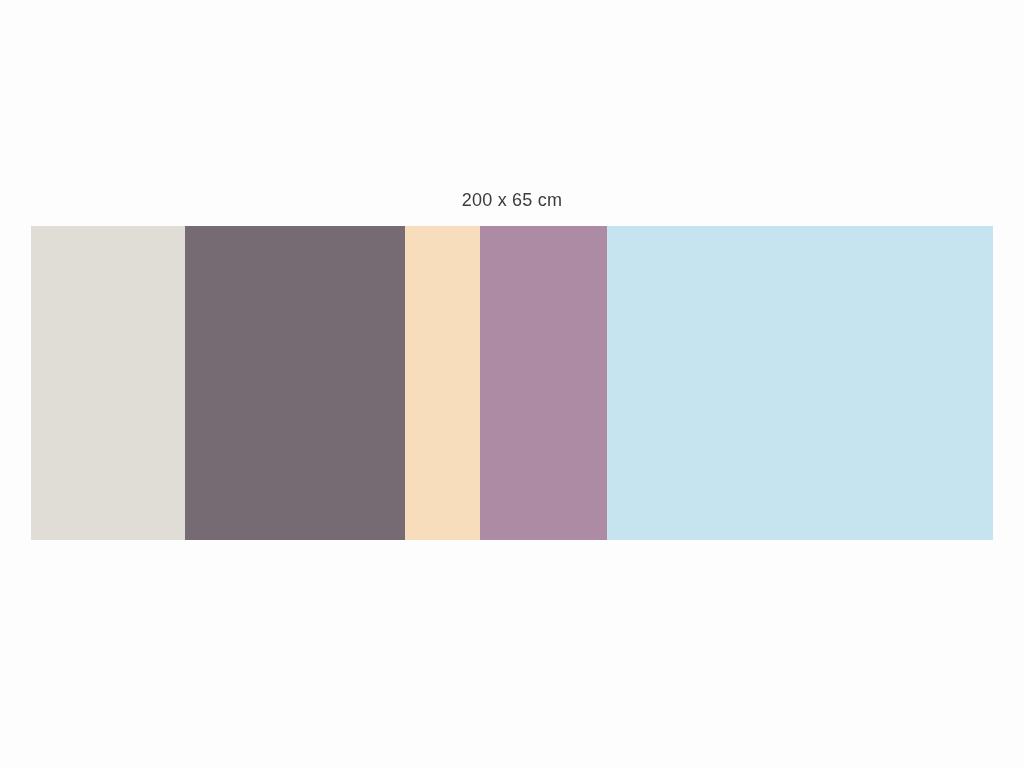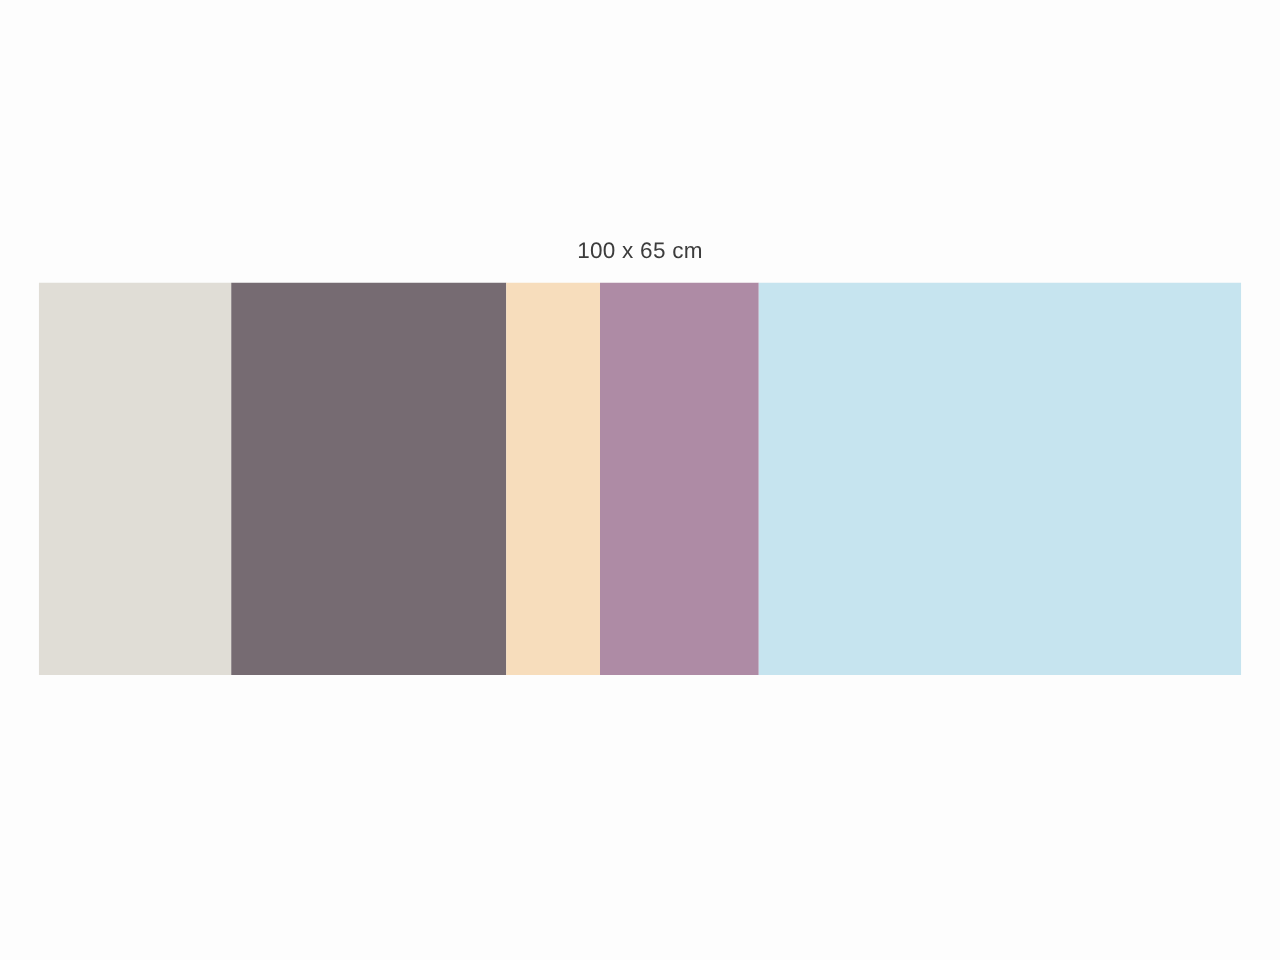--- a/index.html
+++ b/index.html
@@ -58,21 +58,21 @@
     height: 100%;
     flex: 0 0 auto;
     display: block;
   }
 </style>
 </head>
 <body style="background: rgb(253, 253, 253);">
 
 <div id="preview-canvas">
 
-  <div id="dimension-caption" style="color: rgb(60, 60, 60);">100 x 65 cm</div>
+  <div id="dimension-caption" style="color: rgb(60, 60, 60);">200 x 65 cm</div>
 
   <div id="swatch-strip">
       <div class="swatch-band" style="background: rgb(224, 221, 214); width: 16%;"></div>
       <div class="swatch-band" style="background: rgb(118, 107, 114); width: 22.9%;"></div>
       <div class="swatch-band" style="background: rgb(247, 221, 188); width: 7.8%;"></div>
       <div class="swatch-band" style="background: rgb(174, 139, 165); width: 13.2%;"></div>
       <div class="swatch-band" style="background: rgb(198, 228, 239); width: 40.1%;"></div>
     </div>
 
 </div>

